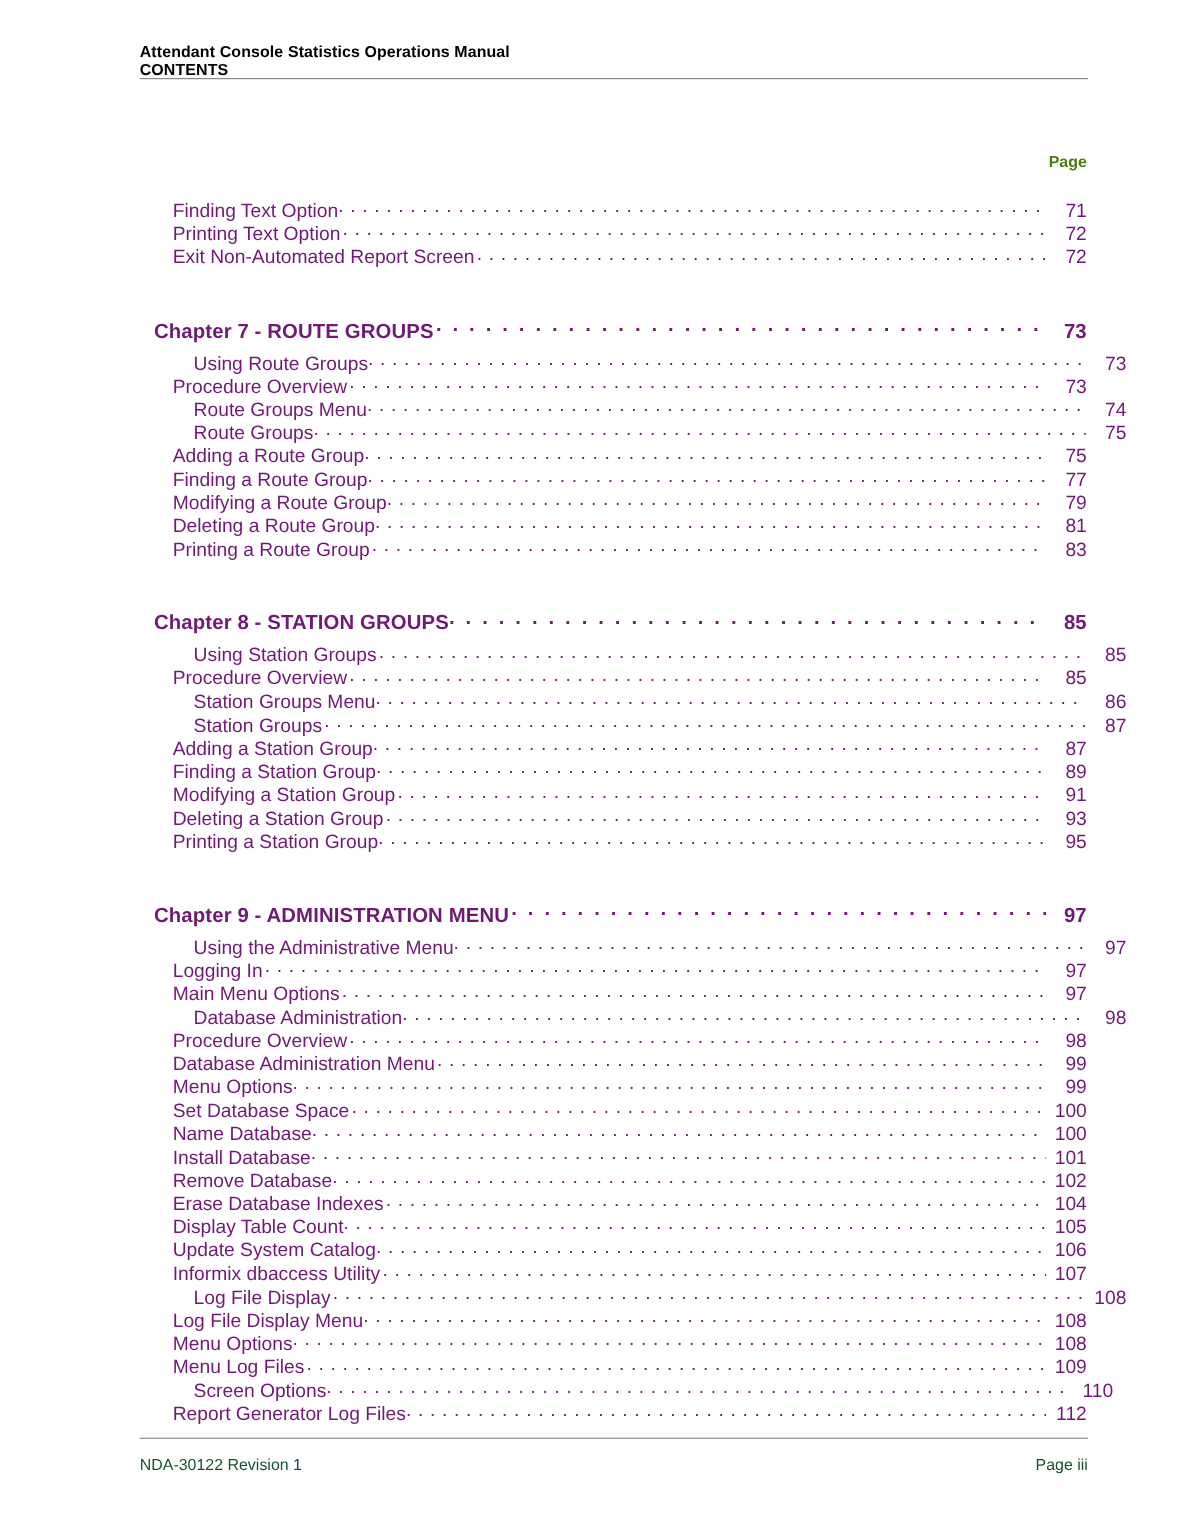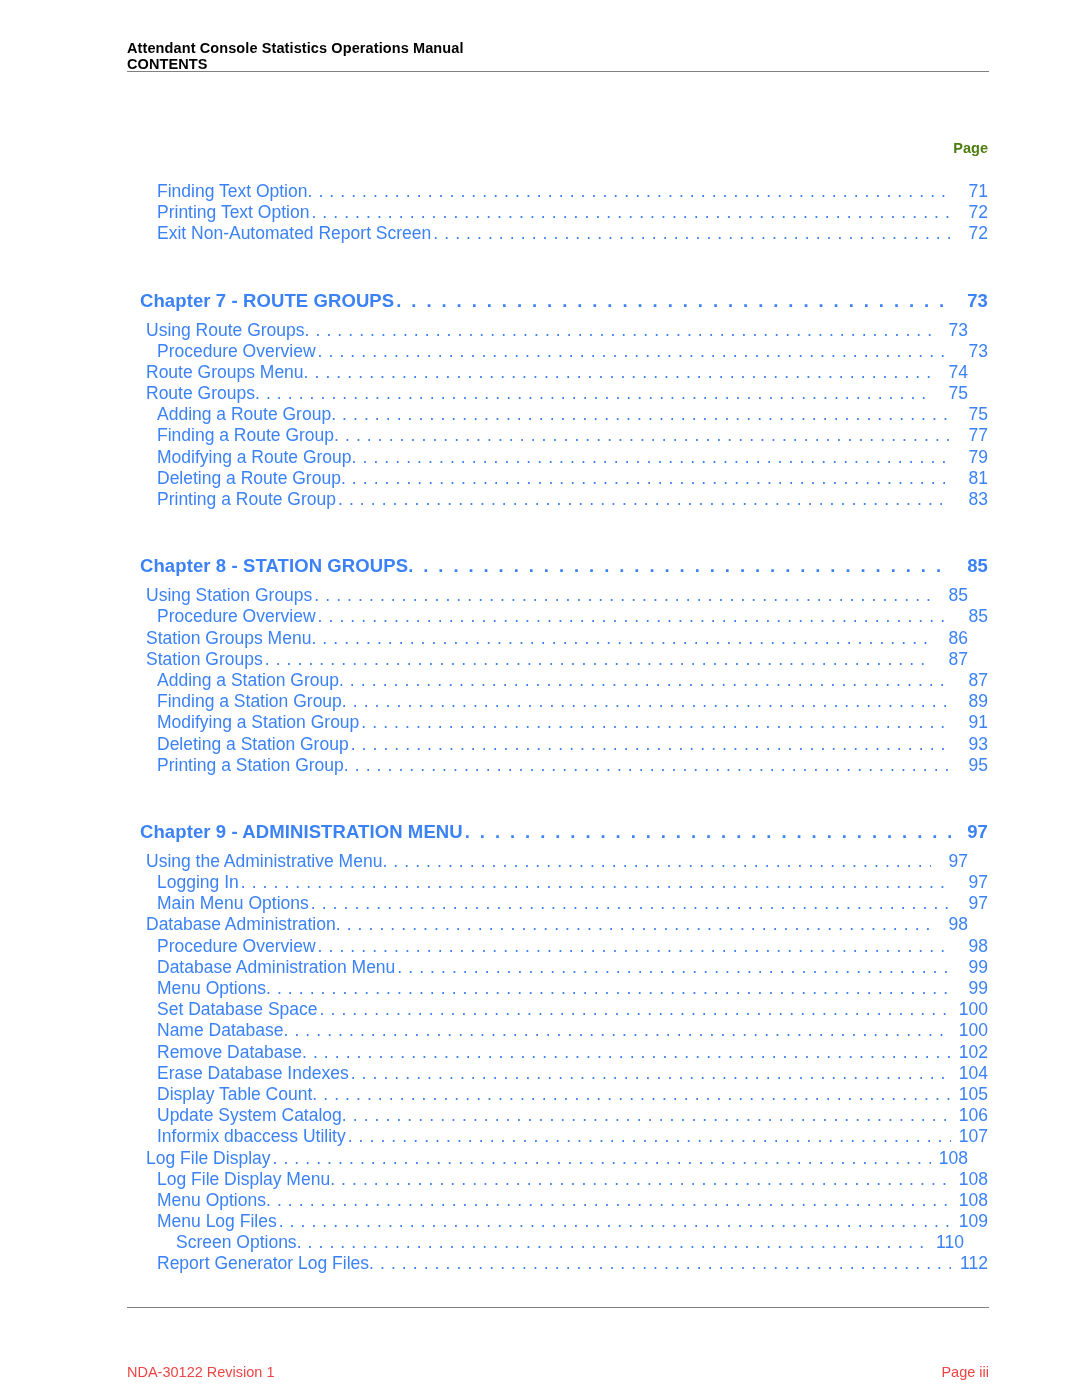--- a/index.html
+++ b/index.html
@@ -59,22 +59,22 @@
   
   .toc {
     position: absolute;
     left: 0;
     top: 181px;
     width: 1080px;
   }
 
   .row {
     display: flex;
-    align-items: flex-end;
-    color: #3b82f6;
+    align-items: flex-start;
+    color: #701a75;
     font-size: 17.5px;
     line-height: 21.2px;
     height: 21.2px;
     white-space: nowrap;
   }
   .row .title {
     flex: 0 0 auto;
   }
   .row .leader {
     flex: 1 1 auto;
@@ -95,23 +95,23 @@
     flex: 0 0 auto;
     text-align: right;
     width: 34px;
   }
 
   
   .row.tight .leader { margin-left: 0px; }
 
   
   .lvl0 { padding-left: 140px; padding-right: 92px; }
-  .lvl1 { padding-left: 146px; padding-right: 112px; }
+  .lvl1 { padding-left: 146px; padding-right: 56px; margin-left: 30px; }
   .lvl2 { padding-left: 157px; padding-right: 92px; }
-  .lvl3 { padding-left: 176px; padding-right: 116px; }
+  .lvl3 { padding-left: 176px; padding-right: 68px; }
 
   
   .row.chapter {
     font-weight: bold;
     font-size: 18.5px;
     line-height: 24px;
     height: 24px;
     letter-spacing: 0.1px;
     margin-top: 44px;
   }
@@ -134,22 +134,21 @@
   }
   .footer {
     position: absolute;
     left: 127px;
     top: 1324px;
     width: 862px;
     display: flex;
     justify-content: space-between;
     align-items: baseline;
     font-size: 14.5px;
-    color: #ef4444;
-    margin-top: 40px;
+    color: #14532d;
   }
 </style>
 </head>
 <body>
 
 <div class="page">
 
   <div class="header">
     <span>Attendant Console Statistics Operations Manual</span>
     <span>CONTENTS</span>
@@ -318,20 +317,25 @@
         <span class="title">Set Database Space</span>
         <span class="leader"></span>
         <span class="pageno">100</span>
       </div>
       <div class="row lvl2 tight">
         <span class="title">Name Database</span>
         <span class="leader"></span>
         <span class="pageno">100</span>
       </div>
       <div class="row lvl2 tight">
+        <span class="title">Install Database</span>
+        <span class="leader"></span>
+        <span class="pageno">101</span>
+      </div>
+      <div class="row lvl2 tight">
         <span class="title">Remove Database</span>
         <span class="leader"></span>
         <span class="pageno">102</span>
       </div>
       <div class="row lvl2">
         <span class="title">Erase Database Indexes</span>
         <span class="leader"></span>
         <span class="pageno">104</span>
       </div>
       <div class="row lvl2 tight">

